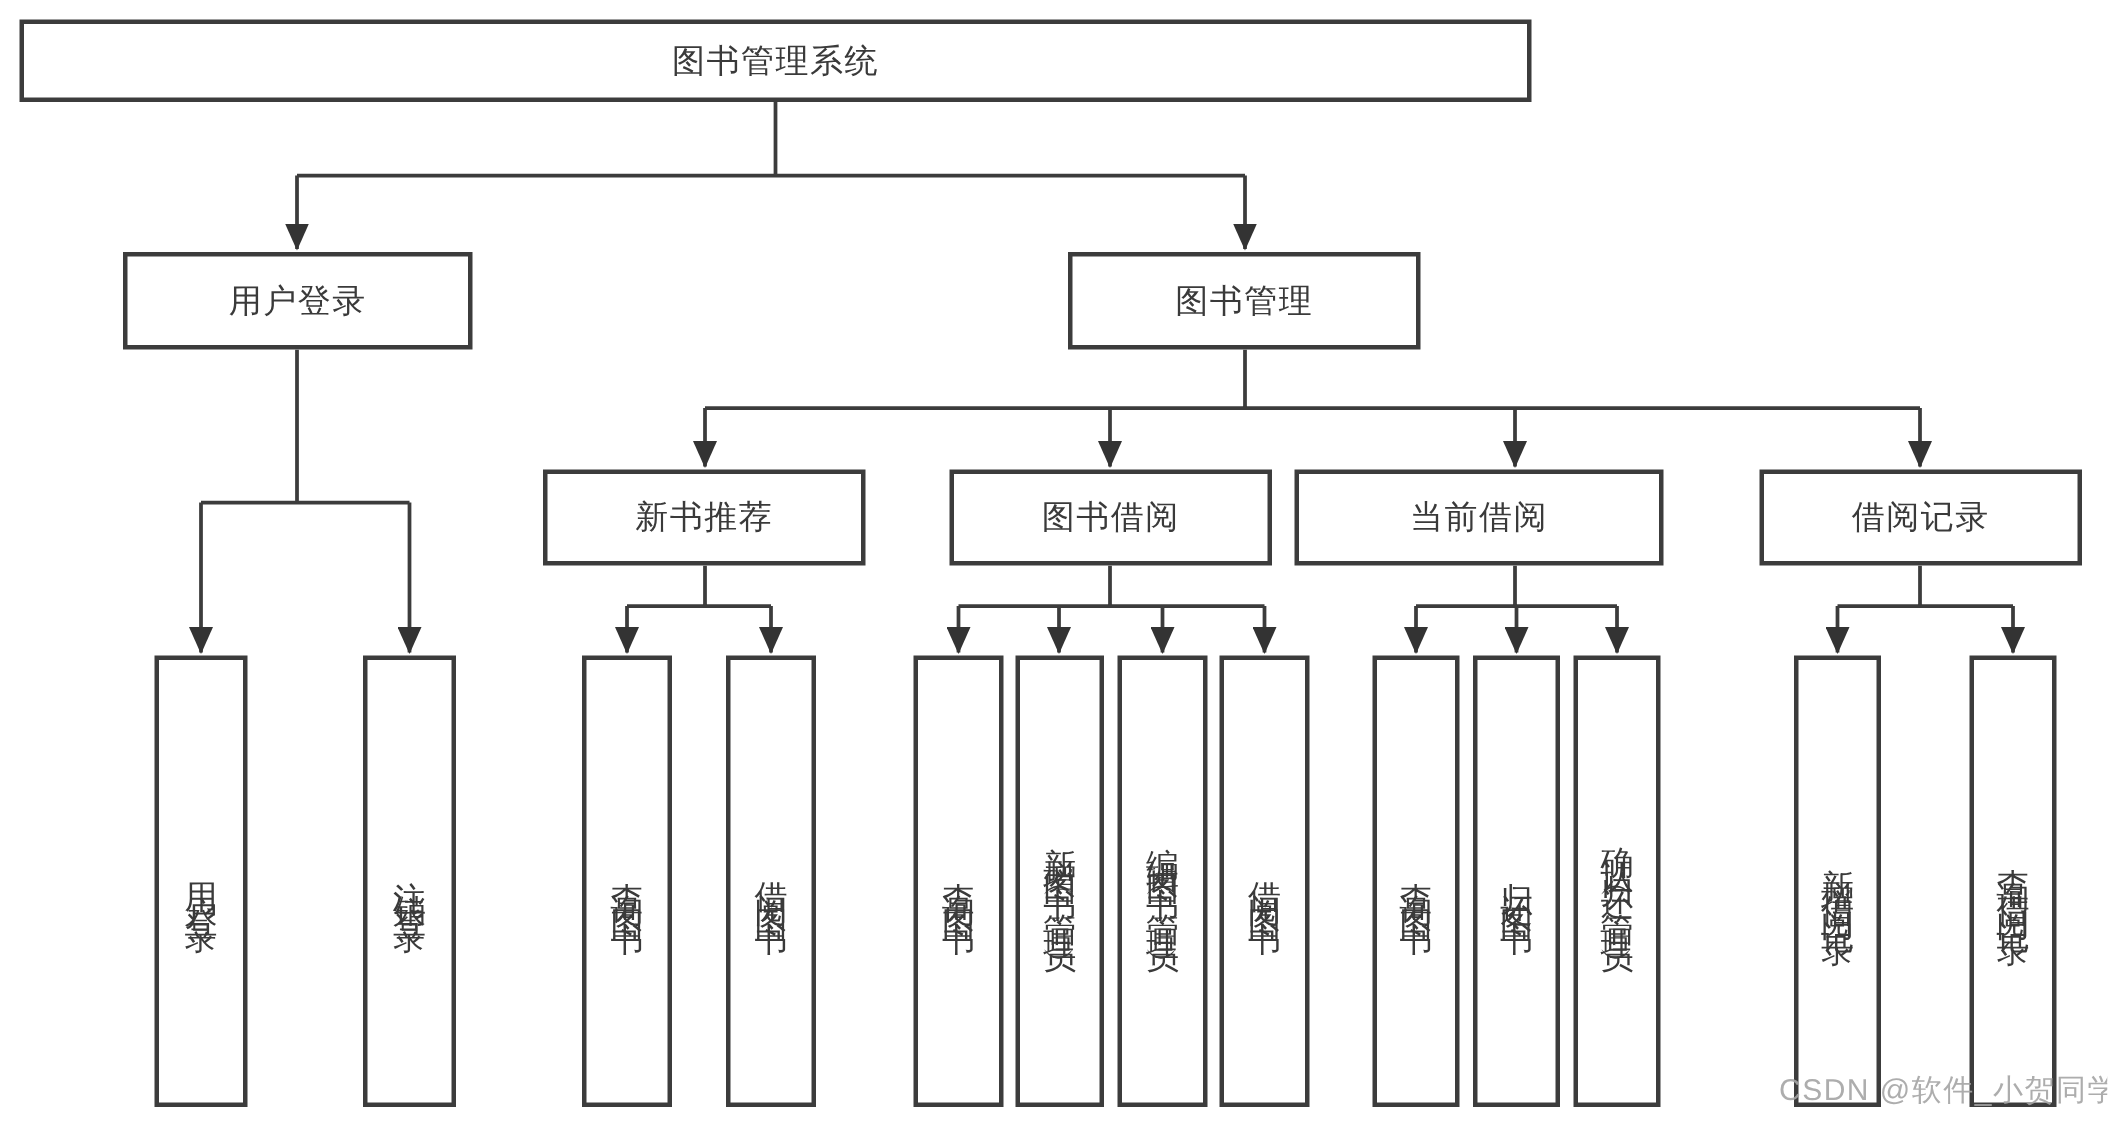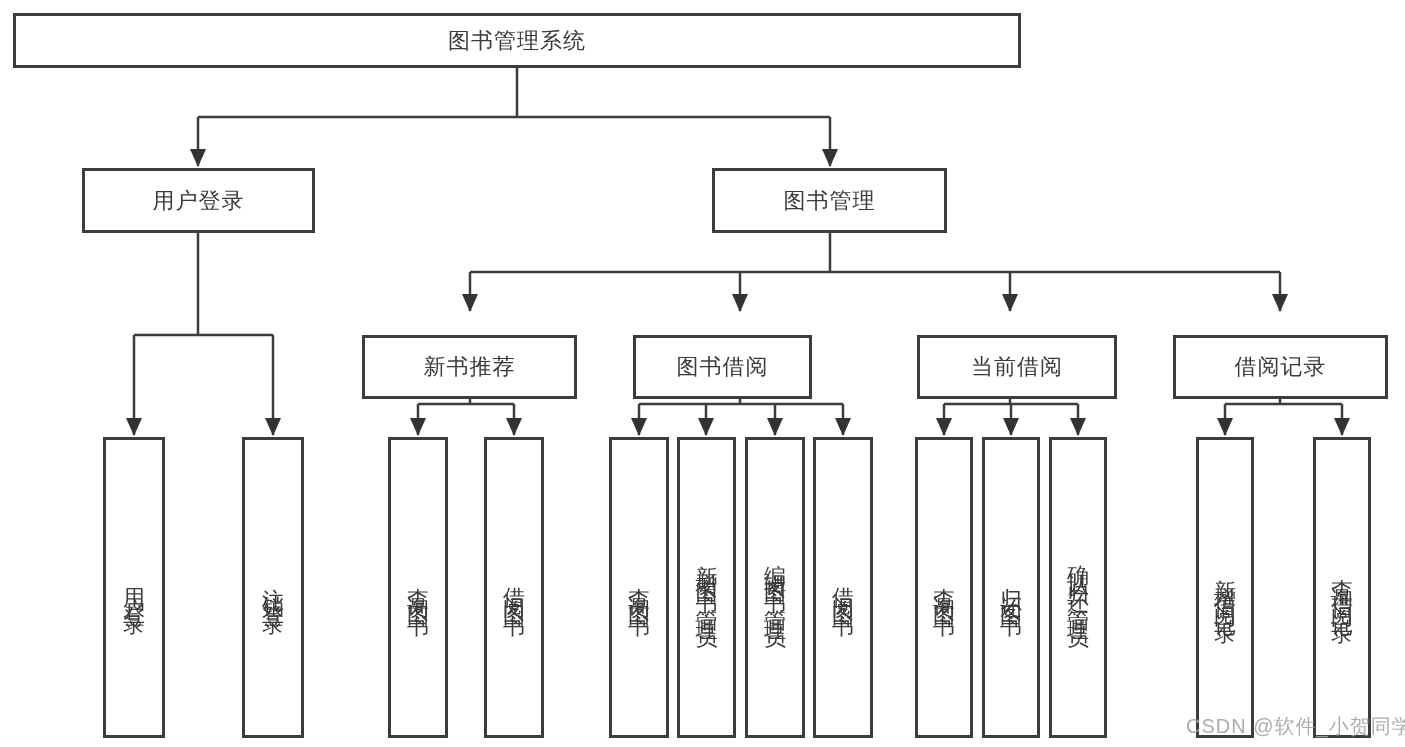--- a/index.html
+++ b/index.html
@@ -25,24 +25,24 @@
     display: flex;
     align-items: center;
     justify-content: center;
     font-size: 22px;
     letter-spacing: 1px;
     white-space: nowrap;
   }
   .root  { left: 13px;  top: 13px;  width: 1008px; height: 55px; }
   .n-user-login { left: 82px;  top: 168px; width: 233px; height: 65px; }
   .n-book-mgmt  { left: 712px; top: 168px; width: 235px; height: 65px; font-family: Liberation Mono, monospace; }
-  .lvl3 { top: 313px; height: 64px; margin-top: 22px; }
+  .lvl3 { top: 313px; height: 64px; }
   .n-new-book   { left: 362px;  width: 215px; }
-  .n-borrow     { left: 633px;  width: 179px; }
-  .n-current    { left: 917px;  width: 200px; }
+  .n-borrow     { left: 633px;  width: 215px; }
+  .n-current    { left: 863px;  width: 246px; }
   .n-records    { left: 1173px; width: 215px; }
   .leaf { top: 437px; height: 301px; }
   .vtext {
     writing-mode: vertical-rl;
     text-orientation: mixed;
     letter-spacing: 9px;
     line-height: 1;
     white-space: nowrap;
   }
   .lf1  { left: 103px;  width: 62px; }

